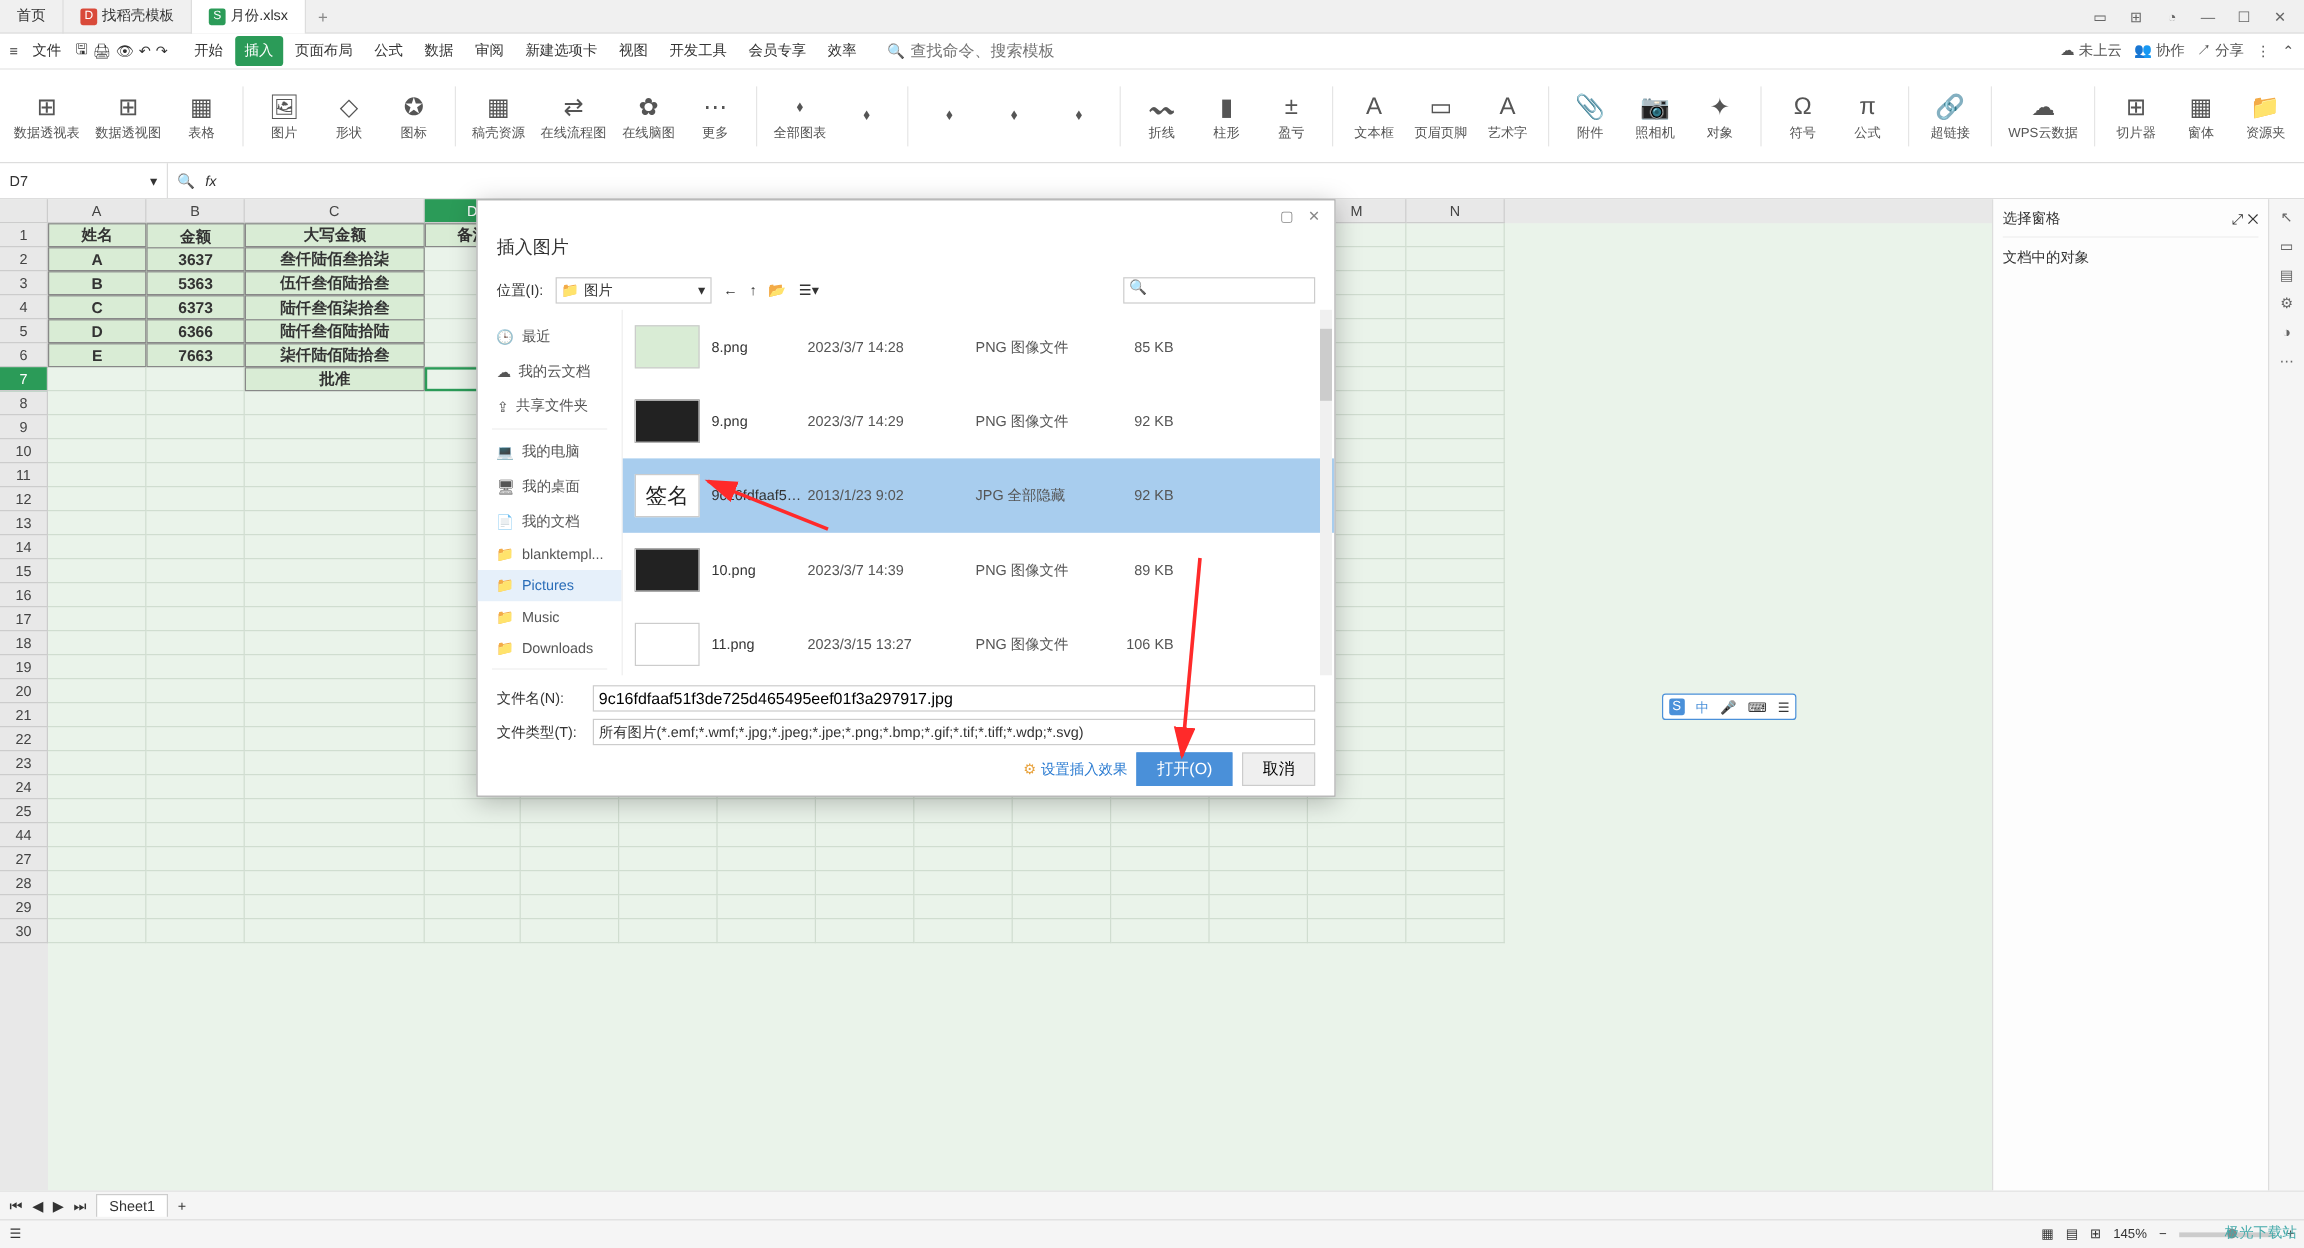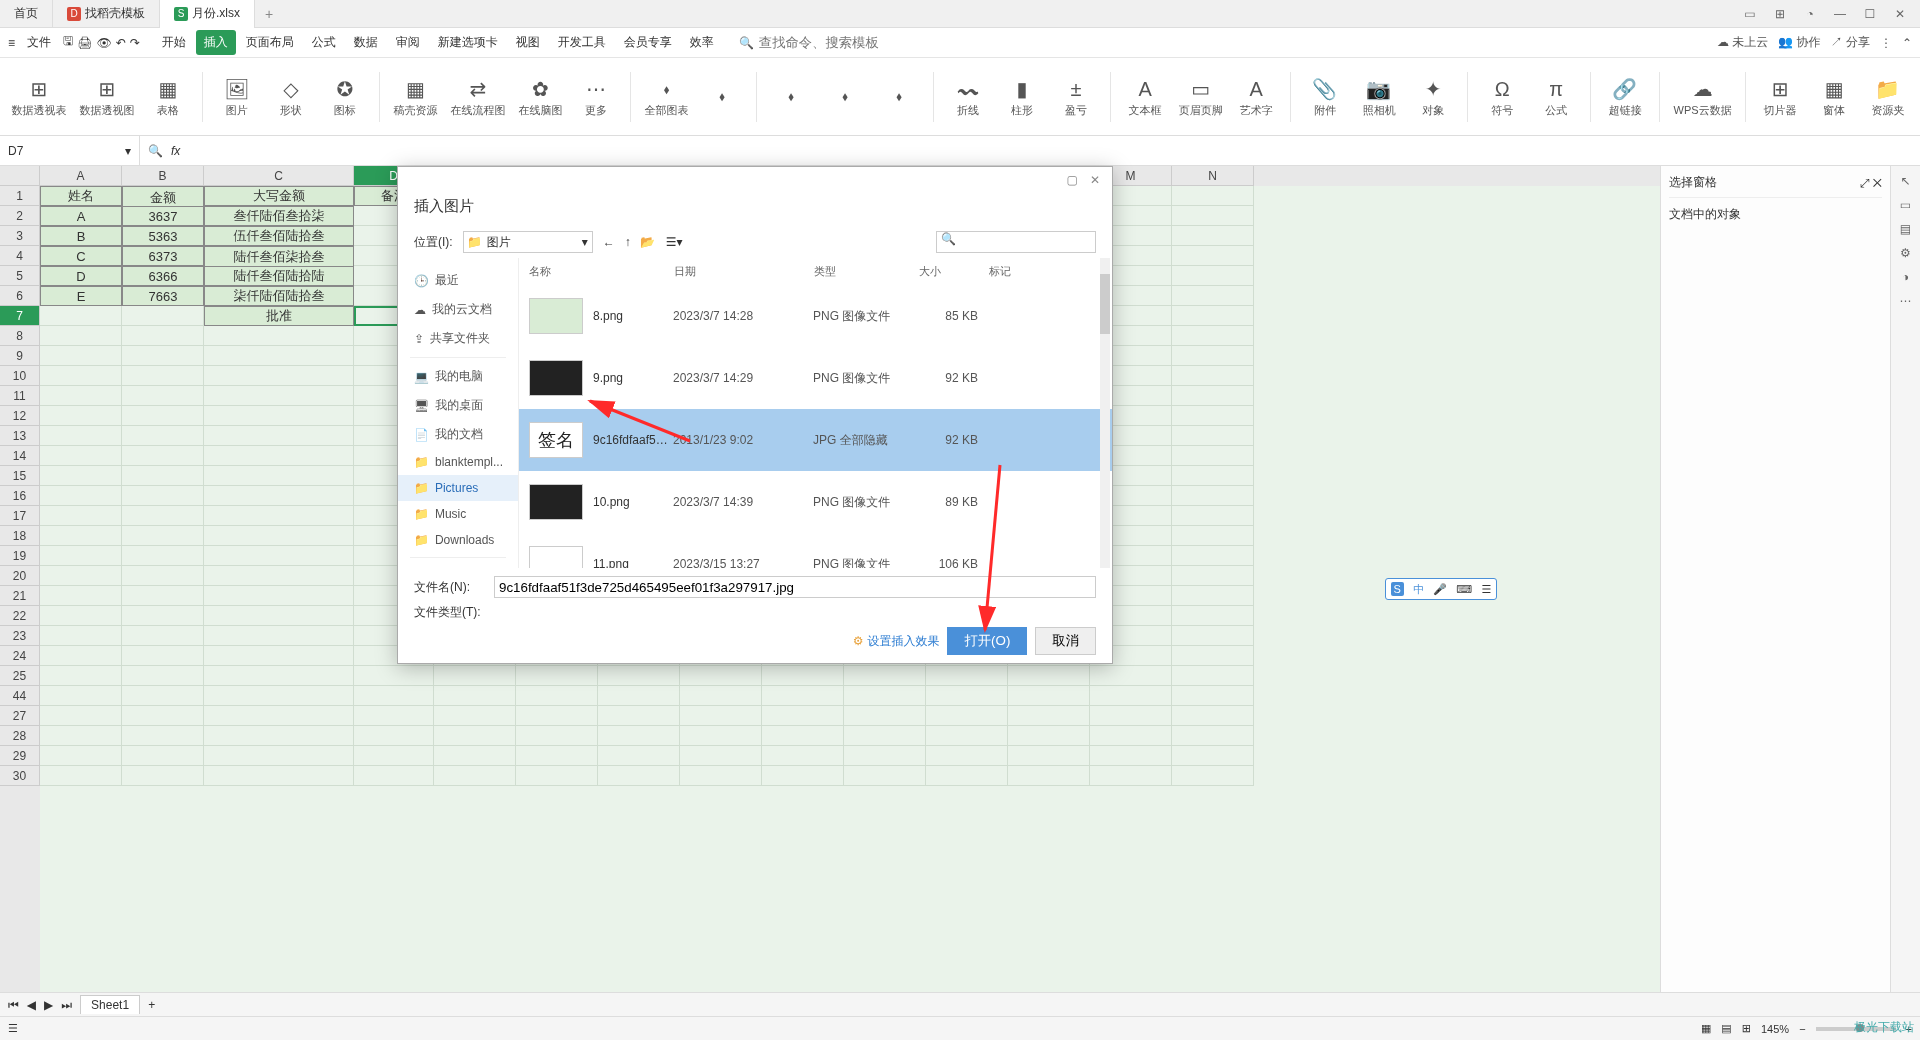--- a/index.html
+++ b/index.html
@@ -26,21 +26,21 @@
 .name-box { width: 140px; border-right: 1px solid #ddd; height: 100%; display: flex; align-items: center; padding: 0 8px; justify-content: space-between; }
 .fx-area { flex: 1; display: flex; align-items: center; padding: 0 8px; gap: 8px; }
 .sheet-area { position: relative; height: calc(1040px - 28px - 30px - 78px - 30px - 24px - 24px); display: flex; }
 .spreadsheet { flex: 1; background: #eaf3ea; position: relative; }
 .col-headers { position: absolute; top: 0; left: 40px; right: 0; height: 20px; display: flex; background: #e8e8e8; }
 .col-head { width: 82px; text-align: center; border-right: 1px solid #ccc; border-bottom: 1px solid #ccc; font-size: 12px; display: flex; align-items: center; justify-content: center; color: #444; }
 .col-head.sel { background: #2b9b58; color: #fff; }
 .row-headers { position: absolute; top: 20px; left: 0; width: 40px; bottom: 0; background: #e8e8e8; }
 .row-head { height: 20px; text-align: center; border-bottom: 1px solid #ccc; border-right: 1px solid #ccc; font-size: 12px; display: flex; align-items: center; justify-content: center; color: #444; }
 .row-head.sel { background: #2b9b58; color: #fff; }
-.cells { position: absolute; top: 20px; left: 40px; right: 12px; bottom: 0; }
+.cells { position: absolute; top: 20px; left: 40px; right: 12px; bottom: 0; font-weight: bold; }
 .cell { position: absolute; border-right: 1px solid #d0ddd0; border-bottom: 1px solid #d0ddd0; display: flex; align-items: center; justify-content: center; font-size: 13px; }
 .data-cell { background: #d9ecd5; border: 1px solid #888; }
 .sel-border { position: absolute; border: 2px solid #2b9b58; pointer-events: none; }
 .right-pane { width: 230px; border-left: 1px solid #ddd; background: #fdfdfd; padding: 8px; }
 .right-rail { width: 30px; background: #f5f5f5; border-left: 1px solid #ddd; display: flex; flex-direction: column; align-items: center; gap: 10px; padding-top: 8px; }
 .right-rail span { cursor: pointer; color: #666; }
 .sheet-tabs { height: 24px; background: #f5f5f5; display: flex; align-items: center; padding: 0 8px; border-top: 1px solid #ddd; gap: 8px; }
 .sheet-tab { padding: 2px 10px; background: #fff; border: 1px solid #ccc; border-bottom: none; }
 .status-bar { height: 24px; background: #f5f5f5; display: flex; align-items: center; padding: 0 8px; border-top: 1px solid #ddd; font-size: 11px; }
 .status-right { margin-left: auto; display: flex; gap: 10px; align-items: center; }
@@ -870,27 +870,20 @@
           <span>Music</span>
         </div>
         <div class="side-item">
           <span>📁</span>
           <span>Downloads</span>
         </div>
         <div class="side-sep"></div>
         <div class="side-item"></div>
       </div>
     <div class="dlg-list">
-      <div class="list-head" id="list-head">
-          <div>名称</div>
-          <div>日期</div>
-          <div>类型</div>
-          <div>大小</div>
-          <div>标记</div>
-        </div>
       <div id="file-rows">
           <div class="file-row">
             <div class="thumb green"></div>
             <div class="fname">8.png</div>
             <div class="fdate">2023/3/7 14:28</div>
             <div class="ftype">PNG 图像文件</div>
             <div class="fsize">85 KB</div>
           </div>
           <div class="file-row">
             <div class="thumb dark"></div>
@@ -928,20 +921,23 @@
       </div>
     </div>
   </div>
   <div class="dlg-bottom">
     <div class="dlg-field">
       <label>文件名(N):</label>
       <input value="9c16fdfaaf51f3de725d465495eef01f3a297917.jpg" style="">
     </div>
     <div class="dlg-field">
       <label>文件类型(T):</label>
+      <div class="combo" style="display:flex;align-items:center;">
+          <span style="white-space:nowrap;overflow:hidden;">所有图片(*.emf;*.wmf;*.jpg;*.jpeg;*.jpe;*.png;*.bmp;*.gif;*.tif;*.tiff;*.wdp;*.svg)</span>
+        </div>
     </div>
     <div class="dlg-buttons">
       <span class="dlg-link">
           <span style="color:#e8a23c;">⚙</span>
           <span>设置插入效果</span>
         </span>
       <button class="btn primary">打开(O)</button>
       <button class="btn">取消</button>
     </div>
   </div>

